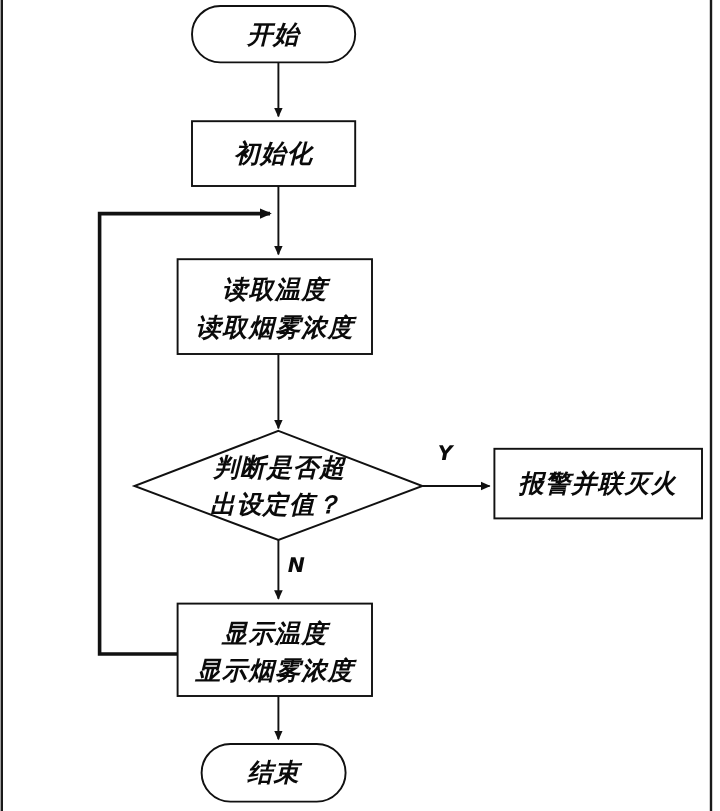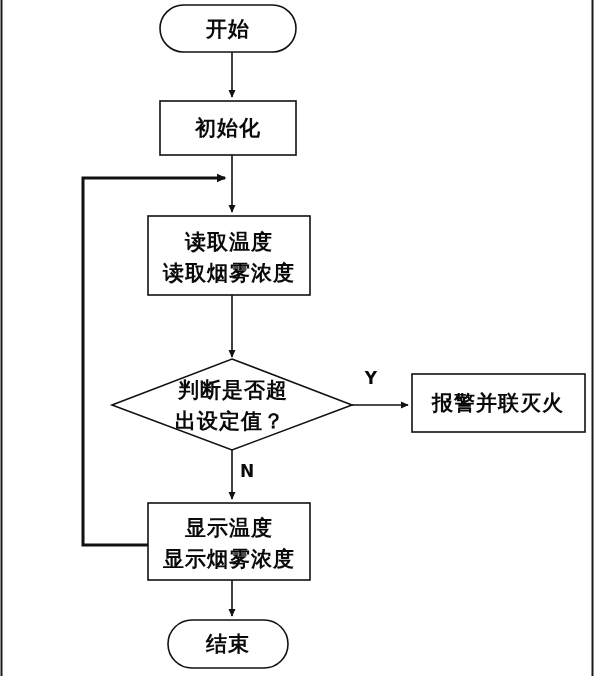--- a/index.html
+++ b/index.html
@@ -10,20 +10,21 @@
   }
   body {
     font-family: "DejaVu Sans", "Liberation Sans", sans-serif;
   }
   #canvas {
     position: relative;
     width: 600px;
     height: 676px;
     background: #ffffff;
     overflow: hidden;
+    font-style: italic;
   }
   #flow-svg {
     position: absolute;
     left: 0;
     top: 0;
     display: block;
   }
   .node-text {
     font-family: "DejaVu Sans", "Liberation Sans", sans-serif;
     font-size: 21px;

